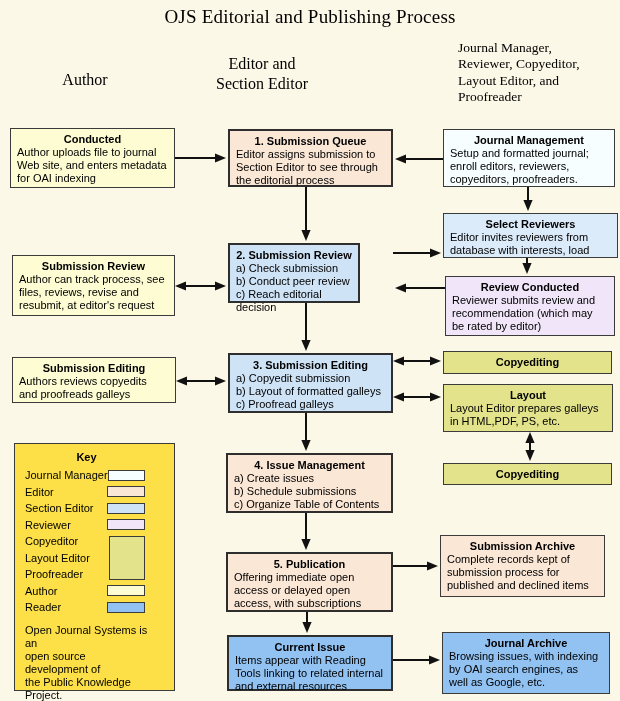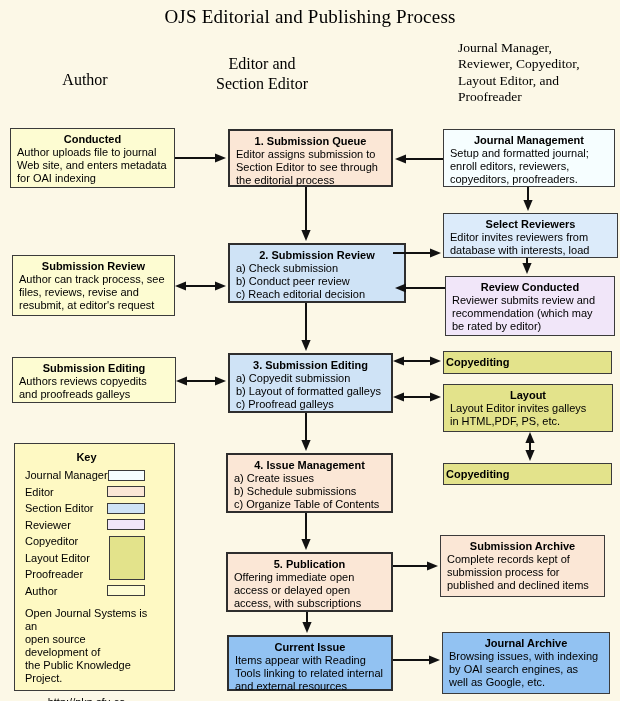--- a/index.html
+++ b/index.html
@@ -21,22 +21,22 @@
   .head-author{left:30px;top:70px;width:110px;text-align:center;}
   .head-editor{left:182px;top:54px;width:160px;text-align:center;}
   .head-roles{left:458px;top:40px;width:160px;text-align:left;font-size:13.5px;line-height:1.22;}
   .box{
     position:absolute;border:1.4px solid #3b3b3b;
     padding:4px 6px;box-sizing:border-box;
   }
   .box.mid{border:2px solid #2e2e2e;}
   .box-title{font-weight:bold;font-size:11px;text-align:center;line-height:13px;}
   .box-body{font-size:11px;line-height:13px;white-space:pre-line;}
-  .box.solo{display:flex;align-items:center;padding:2px;}
-  .key{background:#fef9c3;padding:4px 16px 0 0;}
+  .box.solo{display:flex;align-items:center;justify-content:center;padding:2px;}
+  .key{background:#fde047;padding:4px 16px 0 0;}
   .key-title{font-weight:bold;font-size:11px;text-align:center;margin:3px 0 4px 0;}
   .key-row{display:flex;justify-content:space-between;align-items:center;height:16.5px;padding:0 13px 0 10px;}
   .key-label{font-size:11px;white-space:nowrap;}
   .swatch{width:38px;height:11px;border:1.2px solid #3b3b3b;box-sizing:border-box;display:inline-block;}
   .key-group{display:flex;justify-content:space-between;align-items:center;padding:0 13px 0 10px;}
   .key-group-labels .key-label{display:block;height:16.5px;line-height:16.5px;}
   .swatch.tall{width:36px;height:44px;}
   .key-note{font-size:11px;line-height:13px;white-space:pre-line;padding:8px 8px 0 10px;}
   .key-url{font-size:11px;text-align:center;margin-top:11px;}
   svg.arrows{position:absolute;left:0;top:0;pointer-events:none;}
@@ -72,21 +72,21 @@
     <div class="box-body">Authors reviews copyedits
 and proofreads galleys</div>
   </div>
 
   <div class="box mid" style="left: 228px; top: 129px; width: 165px; height: 58px; background-color: rgb(251, 231, 214);">
     <div class="box-title">1. Submission Queue</div>
     <div class="box-body">Editor assigns submission to
 Section Editor to see through
 the editorial process</div>
   </div>
-  <div class="box mid" style="left: 228px; top: 243px; width: 178px; height: 60px; background-color: rgb(207, 227, 246);">
+  <div class="box mid" style="left: 228px; top: 243px; width: 132px; height: 60px; background-color: rgb(207, 227, 246);">
     <div class="box-title">2. Submission Review</div>
     <div class="box-body">a) Check submission
 b) Conduct peer review
 c) Reach editorial decision</div>
   </div>
   <div class="box mid" style="left: 228px; top: 353px; width: 165px; height: 60px; background-color: rgb(207, 227, 246);">
     <div class="box-title">3. Submission Editing</div>
     <div class="box-body">a) Copyedit submission
 b) Layout of formatted galleys
 c) Proofread galleys</div>
@@ -125,21 +125,21 @@
     <div class="box-title">Review Conducted</div>
     <div class="box-body">Reviewer submits review and
 recommendation (which may
 be rated by editor)</div>
   </div>
   <div class="box solo" style="left: 443px; top: 351px; width: 169px; height: 23px; background-color: rgb(227, 227, 139);">
     <div class="box-title">Copyediting</div>
   </div>
   <div class="box" style="left: 443px; top: 384px; width: 170px; height: 48px; background-color: rgb(227, 227, 139);">
     <div class="box-title">Layout</div>
-    <div class="box-body">Layout Editor invites galleys
+    <div class="box-body">Layout Editor prepares galleys
 in HTML,PDF, PS, etc.</div>
   </div>
   <div class="box solo" style="left: 443px; top: 463px; width: 169px; height: 22px; background-color: rgb(227, 227, 139);">
     <div class="box-title">Copyediting</div>
   </div>
   <div class="box" style="left: 442px; top: 632px; width: 168px; height: 62px; background-color: rgb(146, 194, 242);">
     <div class="box-title">Journal Archive</div>
     <div class="box-body">Browsing issues, with indexing
 by OAI search engines, as
 well as Google, etc.</div>
@@ -173,20 +173,24 @@
       <div class="key-group-labels">
         <span class="key-label">Copyeditor</span>
         <span class="key-label">Layout Editor</span>
         <span class="key-label">Proofreader</span>
       </div>
       <span class="swatch tall" style="background-color: rgb(227, 227, 139);"></span>
     </div>
     <div class="key-row">
       <span class="key-label">Author</span>
       <span class="swatch" style="background-color: rgb(253, 252, 210);"></span>
+    </div>
+    <div class="key-row">
+      <span class="key-label">Reader</span>
+      <span class="swatch" style="background-color: rgb(146, 194, 242);"></span>
     </div>
     <div class="key-note">Open Journal Systems is an
 open source development of
 the Public Knowledge
 Project.</div>
     <div class="key-url">http://pkp.sfu.ca</div>
   </div>
 
   <svg class="arrows" id="arrows" width="620" height="701" viewBox="0 0 620 701">
       <polygon points="226,158 215,162.6 215,153.4" fill="#111"></polygon>

